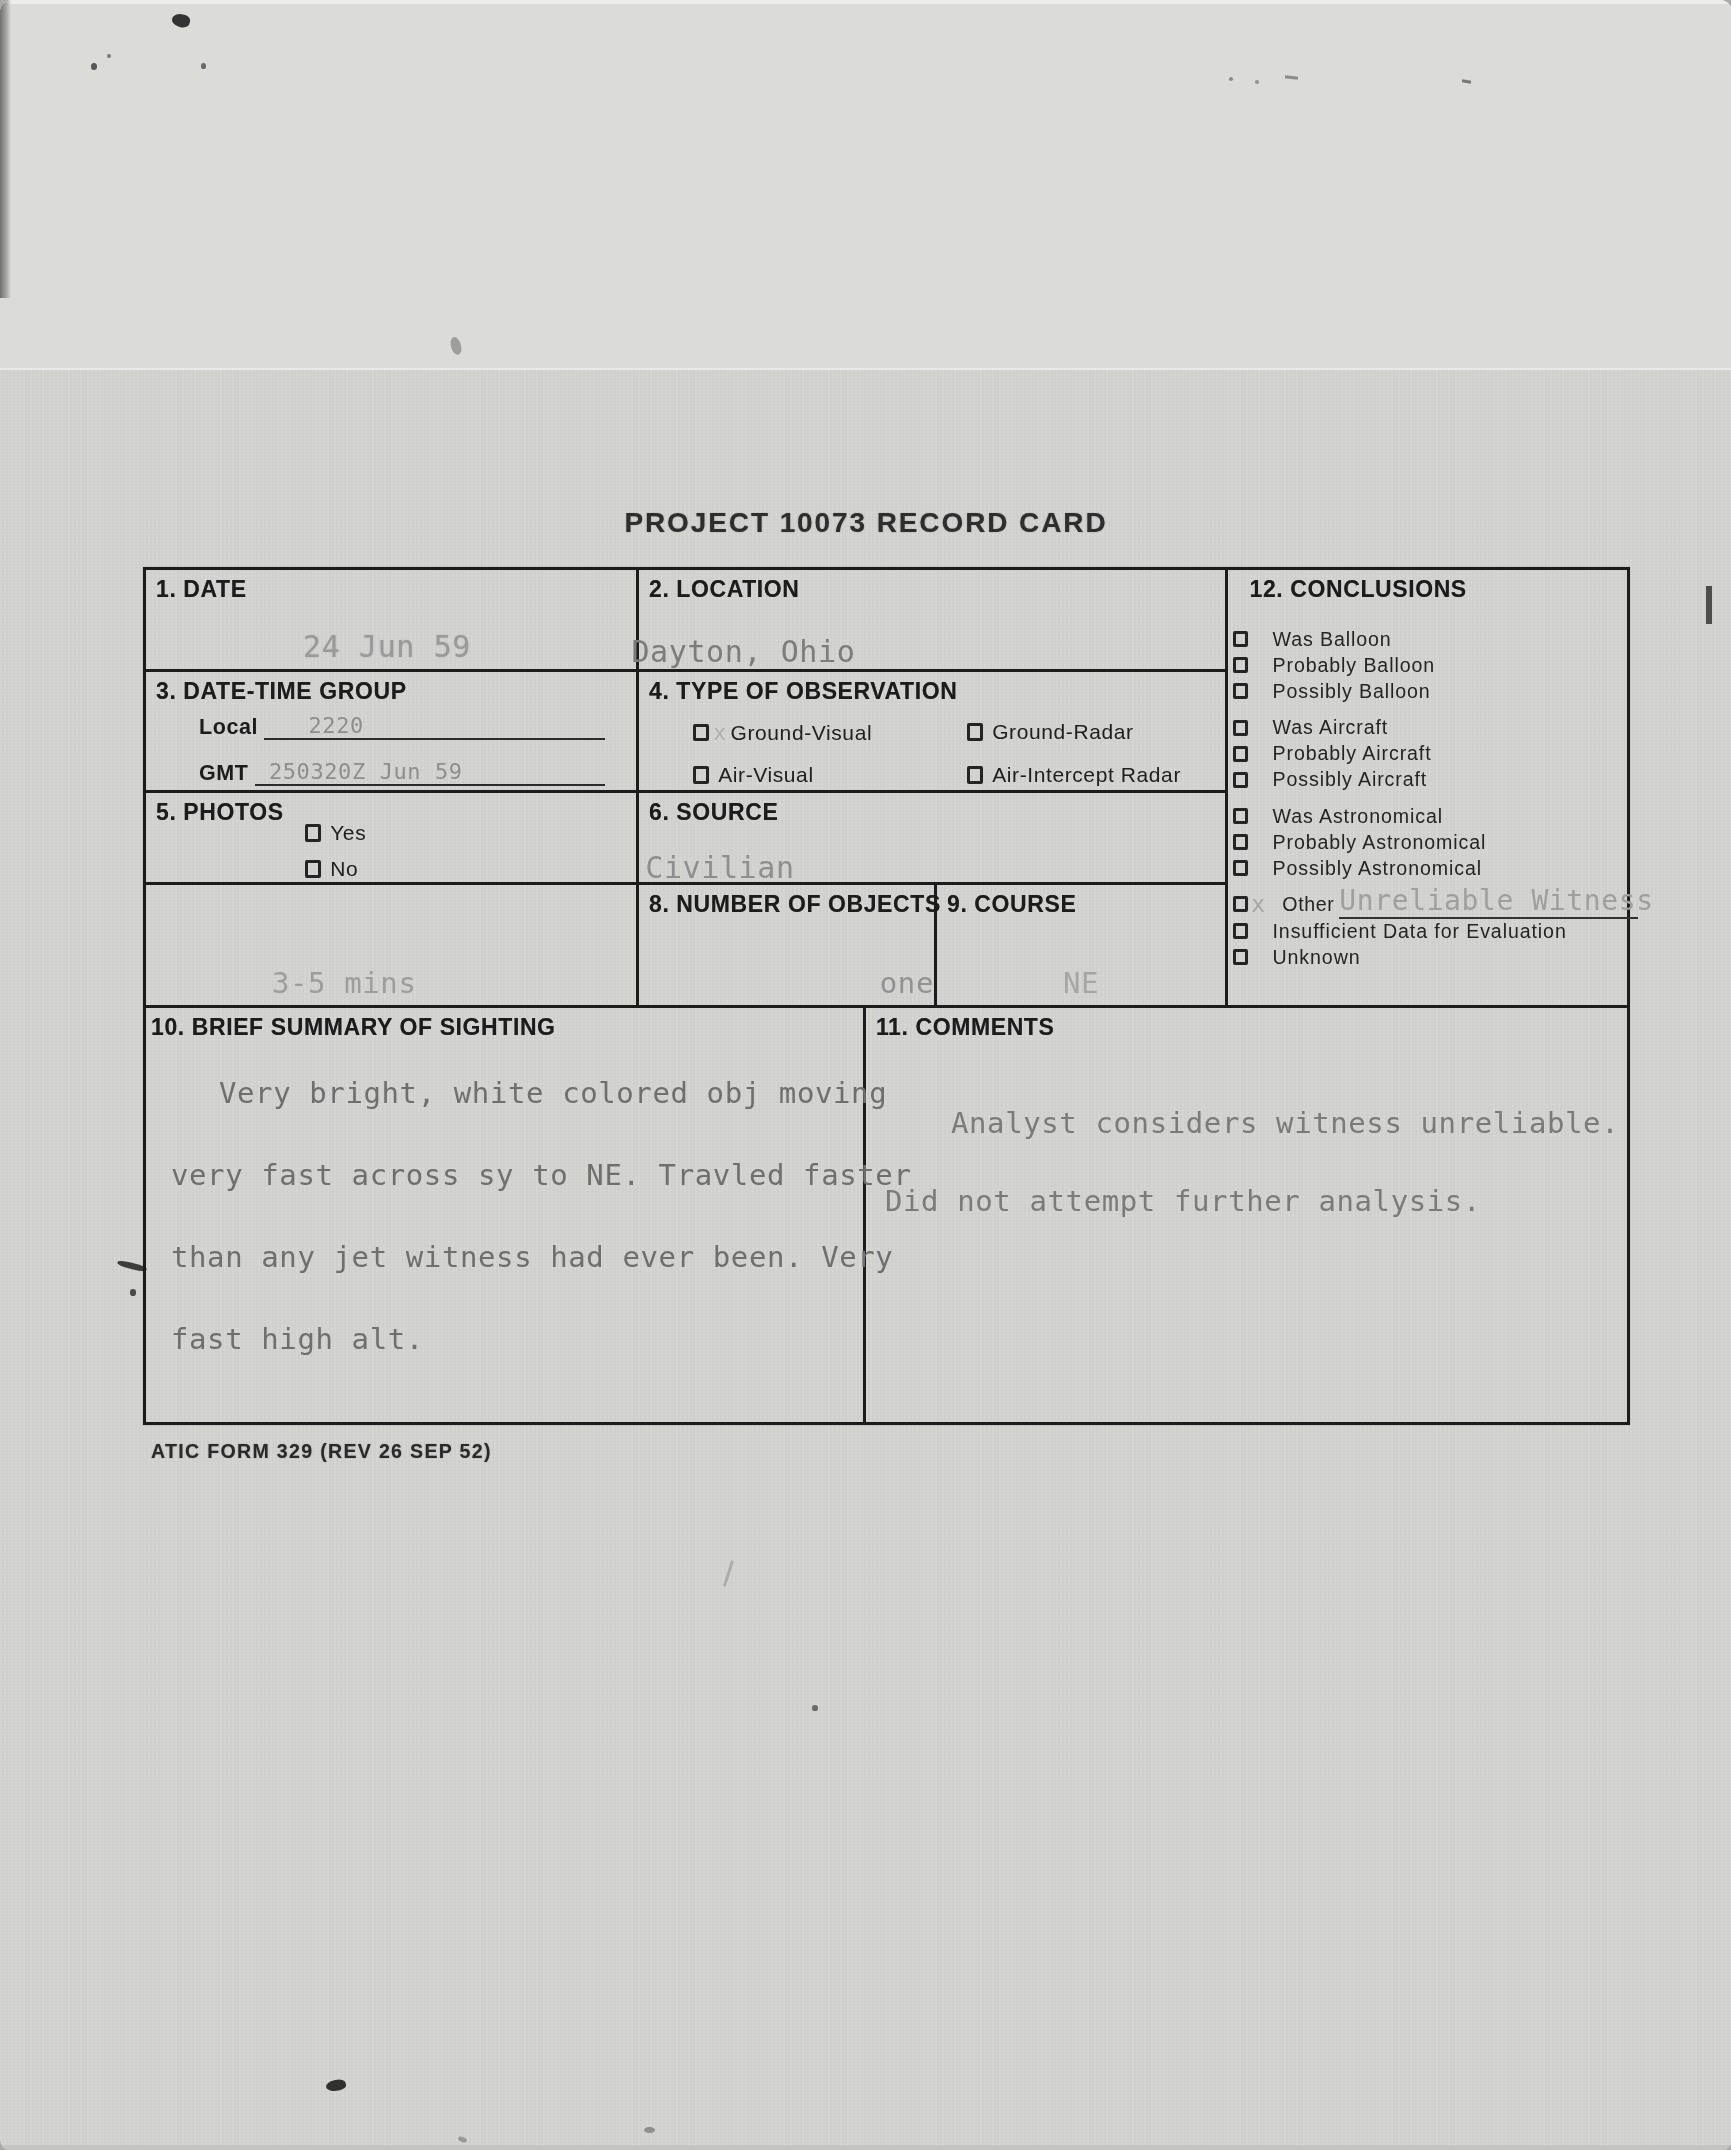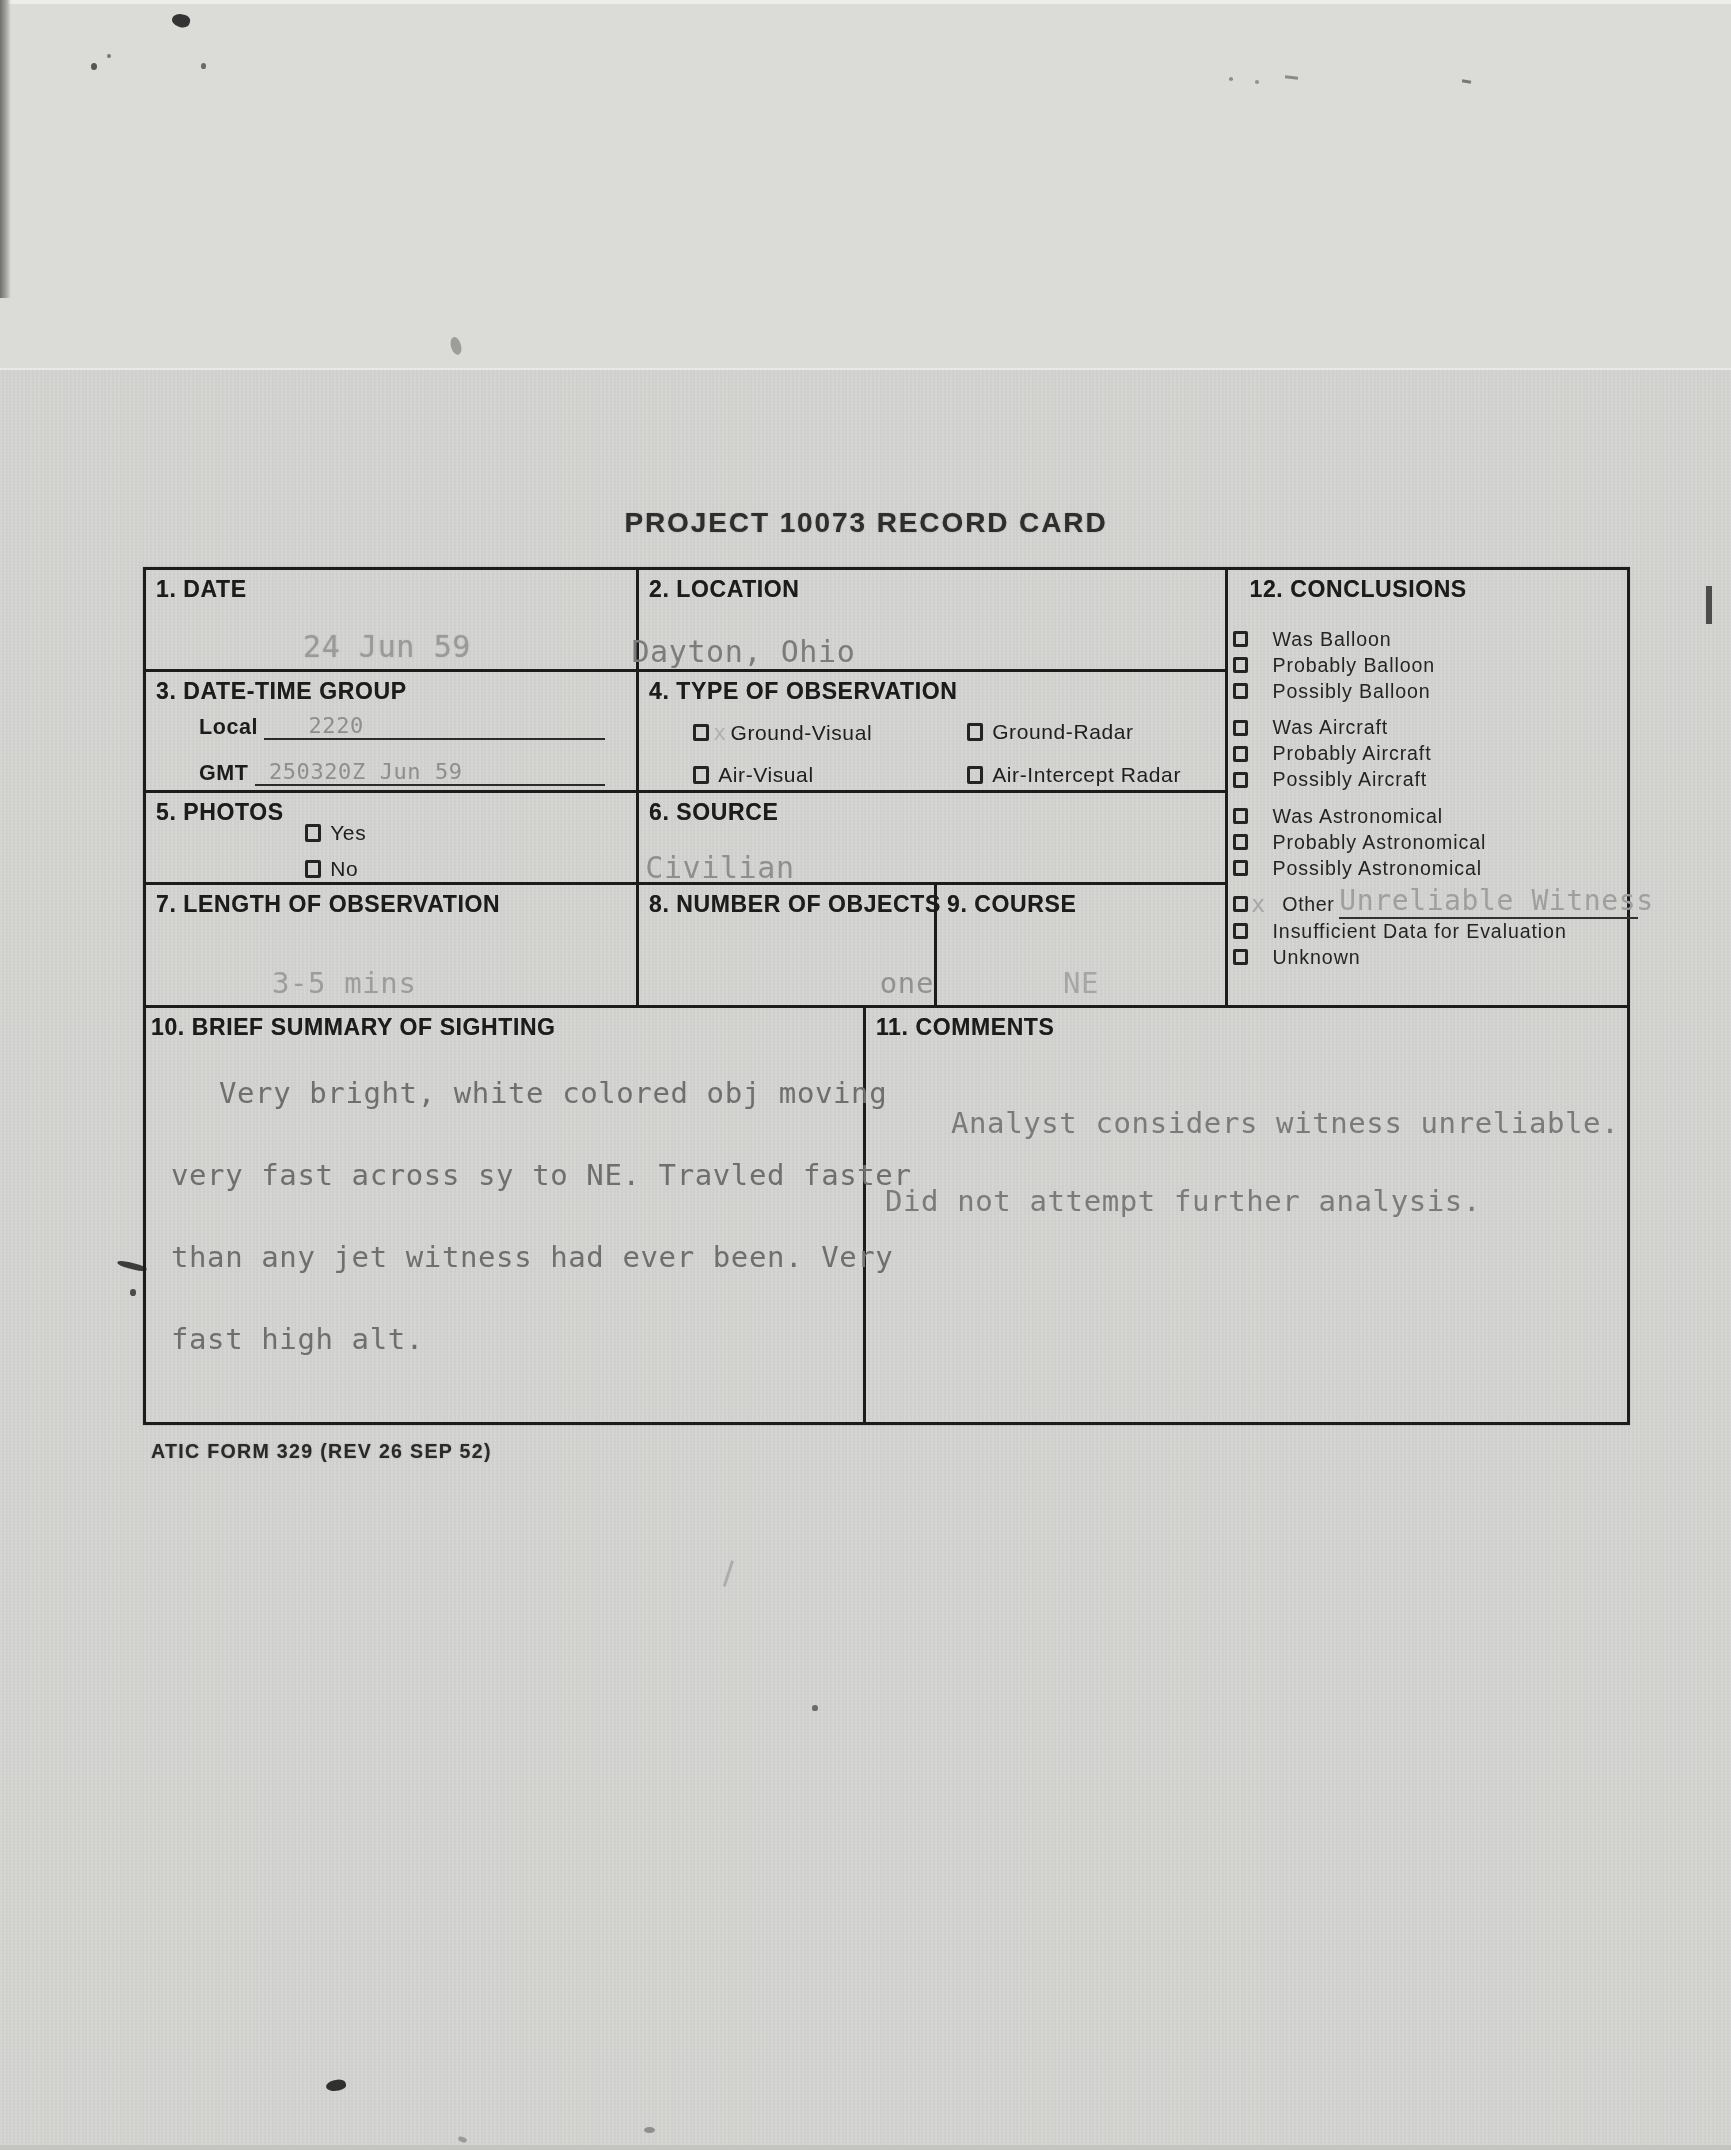--- a/index.html
+++ b/index.html
@@ -1,21 +1,21 @@
 <!DOCTYPE html>
 <html style="font-size:10px"><head>
 <meta charset="utf-8">
 <style>
   html,body{margin:0;padding:0;background:#a9aaa6;}
   .page{
     position:relative;width:1732px;height:2151px;background:#d5d6d2;overflow:hidden;
     background-image:
       repeating-linear-gradient(90deg, rgba(255,255,255,.025) 0 1.9px, rgba(0,0,0,.018) 1.9px 3.8px),
       repeating-linear-gradient(0deg, rgba(255,255,255,.012) 0 1.3px, rgba(0,0,0,.01) 1.3px 3.2px);
-    font-family:"Liberation Sans",sans-serif;color:#1d1d1d;
+    font-family:"Liberation Sans",sans-serif;color:#1d1d1d;border-radius:12px;
   }
   
   .band-top{position:absolute;left:0;top:0;width:100%;height:368px;background:#dbdcd8;}
   .rule-faint{position:absolute;left:0;top:368px;width:100%;height:1.9px;background:#eceded;opacity:.85;}
   .edge-top{position:absolute;left:0;top:0;width:100%;height:4.4px;background:#edeeea;}
   .edge-bottom{position:absolute;left:0;bottom:0;width:100%;height:6.3px;background:#c4c5c1;}
   .edge-left{position:absolute;left:0;top:0;width:10.7px;height:298px;background:linear-gradient(90deg,#6f6f6d,#a9a9a6 60%,rgba(170,170,168,0));}
   .art{position:absolute;}
   
   .title{position:absolute;left:0;top:507px;width:1732px;text-align:center;
@@ -193,21 +193,20 @@
             </div>
           </div>
           <div class="cell w-rest">
             <div class="lbl">6. SOURCE</div>
             <div class="typed val-source">Civilian</div>
           </div>
         </div>
 
         <div class="row rowD">
           <div class="cell w-main br">
-            <div class="lbl">7. LENGTH OF OBSERVATION</div>
             <div class="typed val-len">3-5 mins</div>
           </div>
           <div class="cell w-num br">
             <div class="lbl">8. NUMBER OF OBJECTS</div>
             <div class="typed val-num">one</div>
           </div>
           <div class="cell w-rest">
             <div class="lbl">9. COURSE</div>
             <div class="typed val-course">NE</div>
           </div>

